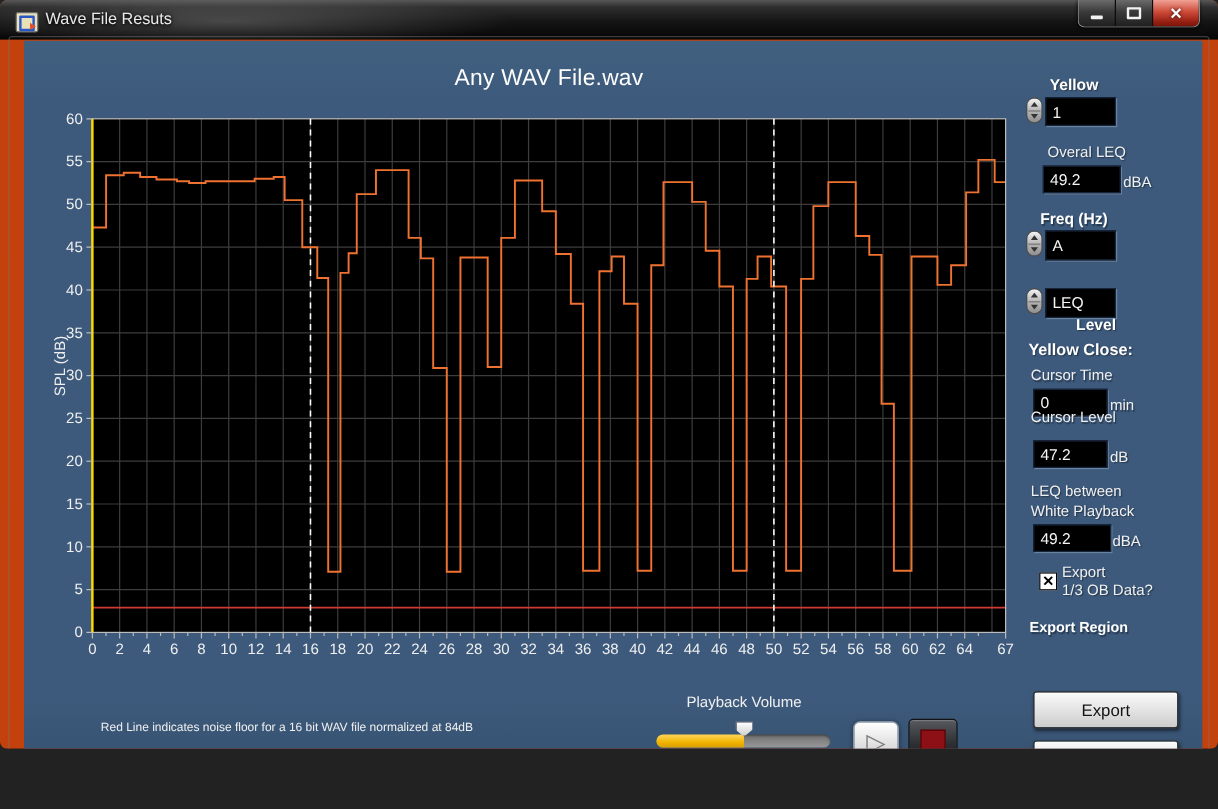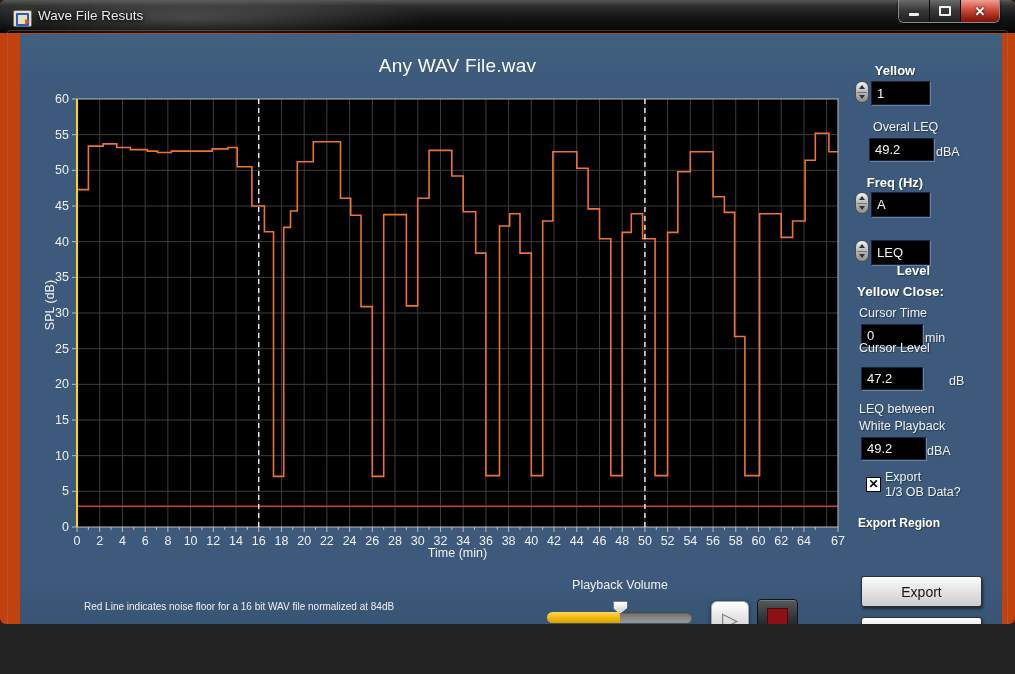--- a/index.html
+++ b/index.html
@@ -279,21 +279,20 @@
       <text x="29" y="157.66666666666669" fill="#f0f0f0" font-size="12.5" text-anchor="end" font-family="Liberation Sans, sans-serif">40</text>
       <line x1="32" y1="118" x2="37" y2="118" stroke="#bcbcbc"></line>
       <text x="29" y="122" fill="#f0f0f0" font-size="12.5" text-anchor="end" font-family="Liberation Sans, sans-serif">45</text>
       <line x1="32" y1="82.33333333333331" x2="37" y2="82.33333333333331" stroke="#bcbcbc"></line>
       <text x="29" y="86.33333333333331" fill="#f0f0f0" font-size="12.5" text-anchor="end" font-family="Liberation Sans, sans-serif">50</text>
       <line x1="32" y1="46.666666666666686" x2="37" y2="46.666666666666686" stroke="#bcbcbc"></line>
       <text x="29" y="50.666666666666686" fill="#f0f0f0" font-size="12.5" text-anchor="end" font-family="Liberation Sans, sans-serif">55</text>
       <line x1="32" y1="11" x2="37" y2="11" stroke="#bcbcbc"></line>
       <text x="29" y="15" fill="#f0f0f0" font-size="12.5" text-anchor="end" font-family="Liberation Sans, sans-serif">60</text>
     </svg>
-  <div class="axis-xlabel">Time (min)</div>
   <div class="axis-ylabel">SPL (dB)</div>
   <div class="note">Red Line indicates noise floor for a 16 bit WAV file normalized at 84dB</div>
 
   <div class="lbl bold" style="left:860px;top:63px;width:70px;text-align:center;">Yellow</div>
   <div class="spinner" style="left:855px;top:81px;">
     <span class="arr-up"></span>
     <span class="arr-dn"></span>
   </div>
   <div class="lvfield" style="left:871px;top:81px;width:52px;height:22px;">1</div>
 
@@ -316,21 +315,21 @@
   <div class="lvfield" style="left:871px;top:240px;width:52px;height:23px;">LEQ</div>
 
   <div class="lbl bold" style="left:857px;top:284px;font-size:13.5px;">Yellow Close:</div>
 
   <div class="lbl" style="left:859px;top:306px;">Cursor Time</div>
   <div class="lvfield" style="left:861px;top:324px;width:55px;height:21px;">0</div>
   <div class="lbl" style="left:925px;top:331px;">min</div>
 
   <div class="lbl" style="left:859px;top:341px;">Cursor Level</div>
   <div class="lvfield" style="left:861px;top:367px;width:55px;height:21px;">47.2</div>
-  <div class="lbl" style="left:925px;top:374px;padding-left:24px;">dB</div>
+  <div class="lbl" style="left:925px;top:374px;">dB</div>
 
   <div class="lbl" style="left:859px;top:402px;">LEQ between</div>
   <div class="lbl" style="left:859px;top:419px;">White Playback</div>
   <div class="lvfield" style="left:861px;top:437px;width:58px;height:21px;">49.2</div>
   <div class="lbl" style="left:927px;top:444px;">dBA</div>
 
   <div class="checkbox">✕</div>
   <div class="lbl" style="left:885px;top:470px;">Export</div>
   <div class="lbl" style="left:885px;top:485px;">1/3 OB Data?</div>
 

